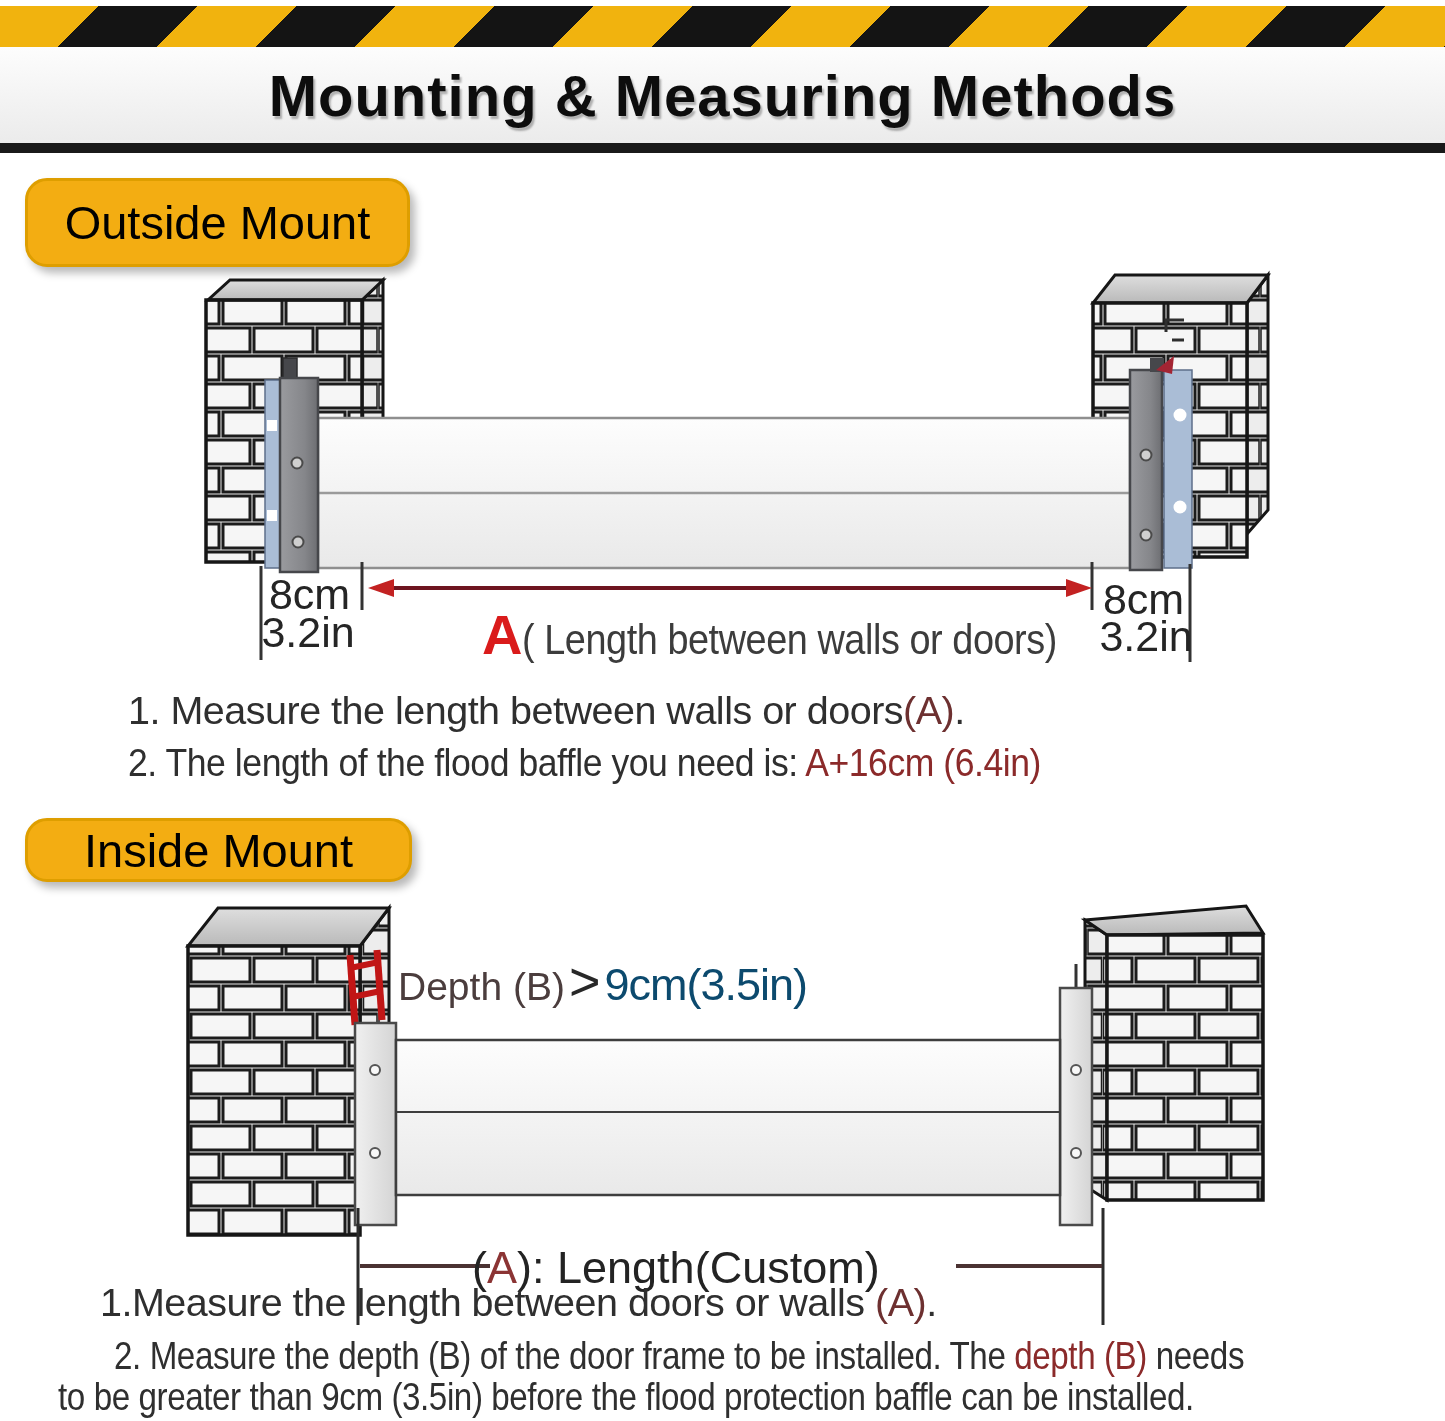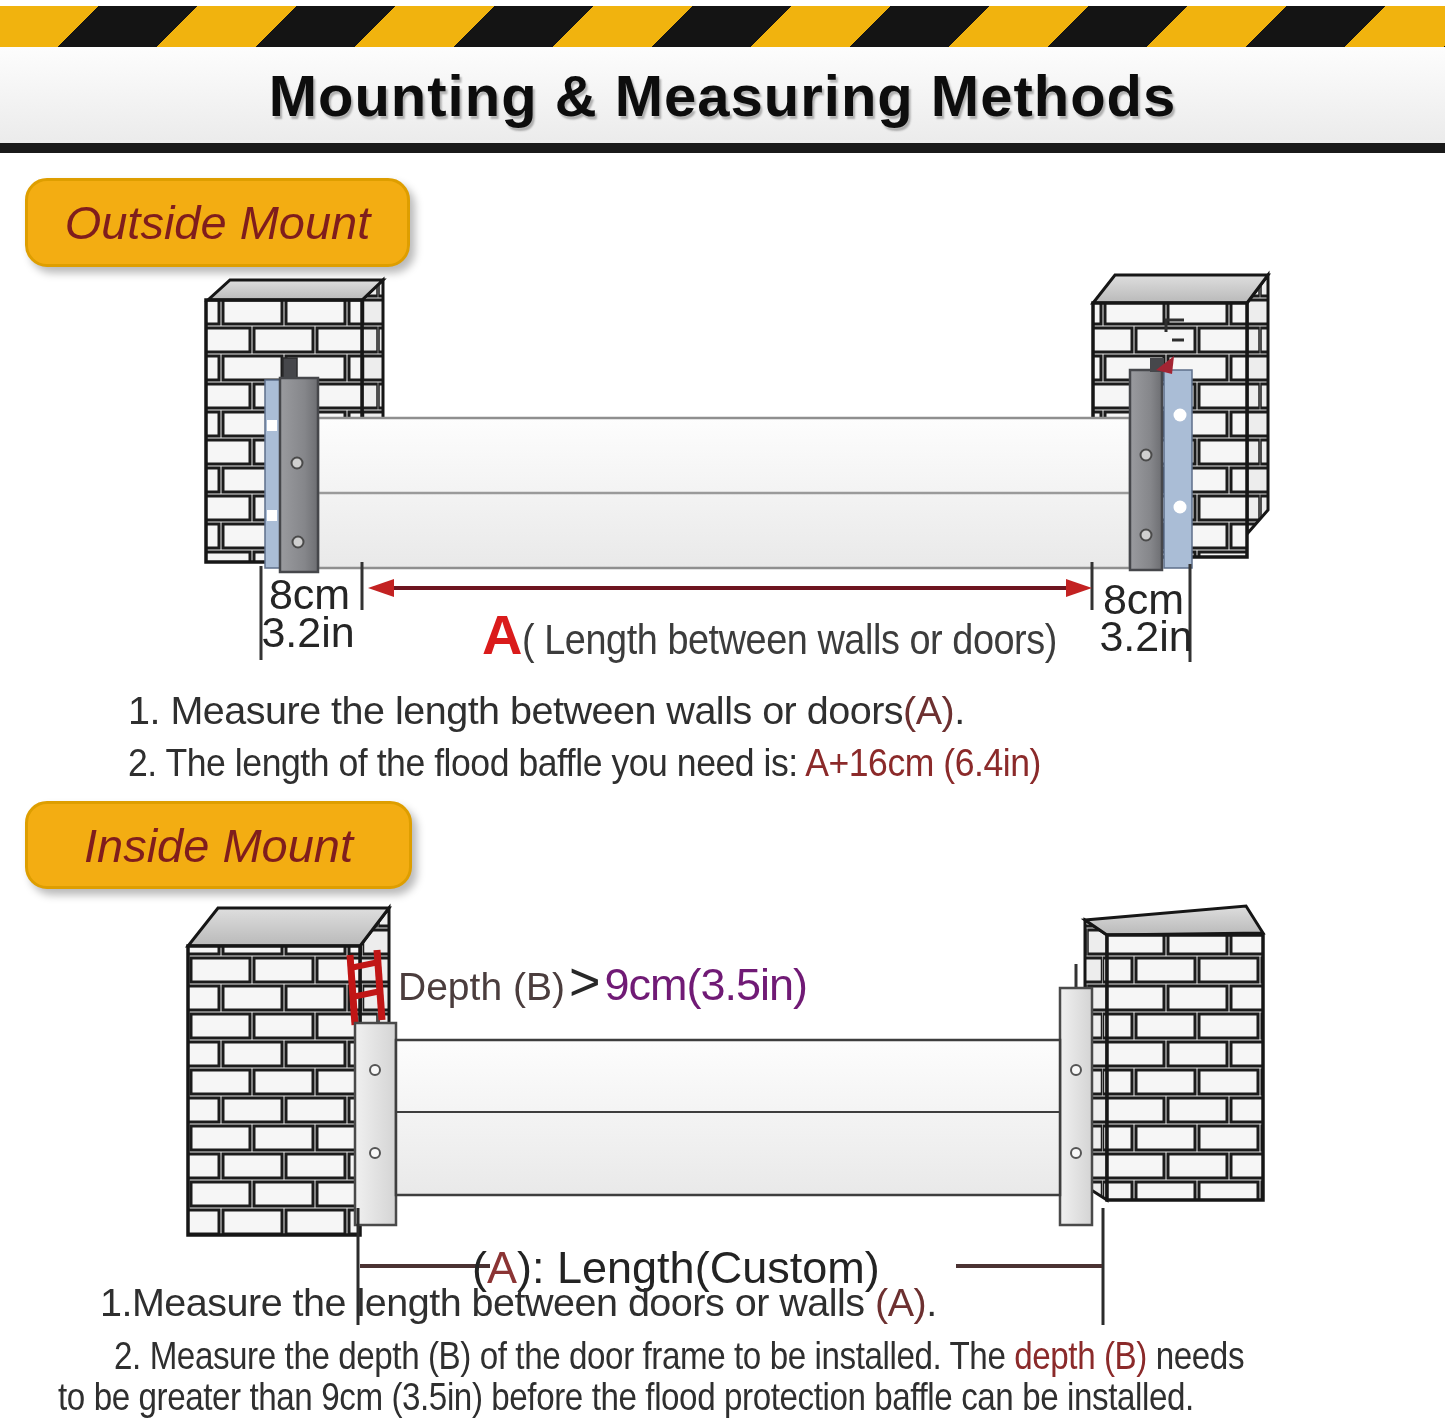--- a/index.html
+++ b/index.html
@@ -23,36 +23,36 @@
     white-space:nowrap;
   }
   .dark-bar{position:absolute;left:0;top:143px;width:1445px;height:10px;background:#191919;}
   
   .badge{
     position:absolute;left:25px;width:385px;height:89px;border-radius:22px;
     background:#f3ad12;border:3px solid #de9e00;box-sizing:border-box;
     display:flex;align-items:center;justify-content:center;
     box-shadow:5px 6px 8px rgba(0,0,0,.28);
   }
-  .badge span{font-size:47px;color:#7f1d1d;white-space:nowrap;font-style:italic;}
+  .badge span{font-size:47px;color:#000000;white-space:nowrap;}
   .badge-outside{top:178px;}
-  .badge-inside{top:801px;width:387px;height:88px;}
+  .badge-inside{top:818px;width:387px;height:64px;}
   
   .diagram{position:absolute;left:0;width:1445px;}
   .diagram-outside{top:270px;height:400px;}
   .diagram-inside{top:900px;height:430px;}
   
   .dim-text{position:absolute;font-size:43px;color:#252525;line-height:1;text-align:center;white-space:nowrap;}
   .span-label{position:absolute;left:482px;top:602px;display:flex;align-items:baseline;white-space:nowrap;}
   .span-label .accent-a{font-size:56px;font-weight:700;color:#da1b1b;}
   .span-label .rest{font-size:43px;color:#3c3c3c;letter-spacing:-.5px;transform:scaleX(.88);transform-origin:left bottom;}
   .depth-label{position:absolute;left:398px;top:950px;display:flex;align-items:baseline;white-space:nowrap;}
   .depth-label .lead{font-size:39px;color:#4b3d3d;}
   .depth-label .gt{font-size:54px;color:#282828;margin:0 4px;}
-  .depth-label .value{font-size:45px;color:#701a75;letter-spacing:-1px;}
+  .depth-label .value{font-size:45px;color:#0c4a6e;letter-spacing:-1px;}
   .length-custom{position:absolute;left:472px;top:1242px;width:500px;text-align:left;
     font-size:45px;color:#232323;line-height:1.15;white-space:nowrap;}
   .length-custom .accent{color:#8b3434;}
   
   .step{position:absolute;font-size:39.5px;color:#2f2f2f;letter-spacing:-.5px;line-height:1;white-space:nowrap;}
   .step .accent{color:#6d3030;}
   .step .accent-strong{color:#8b2a2a;}
   .step-o1{left:128px;top:691px;text-align:center;}
   .step-o2{left:128px;top:743px;transform:scaleX(.9);transform-origin:left top;}
   .step-i1{left:100px;top:1283px;}

